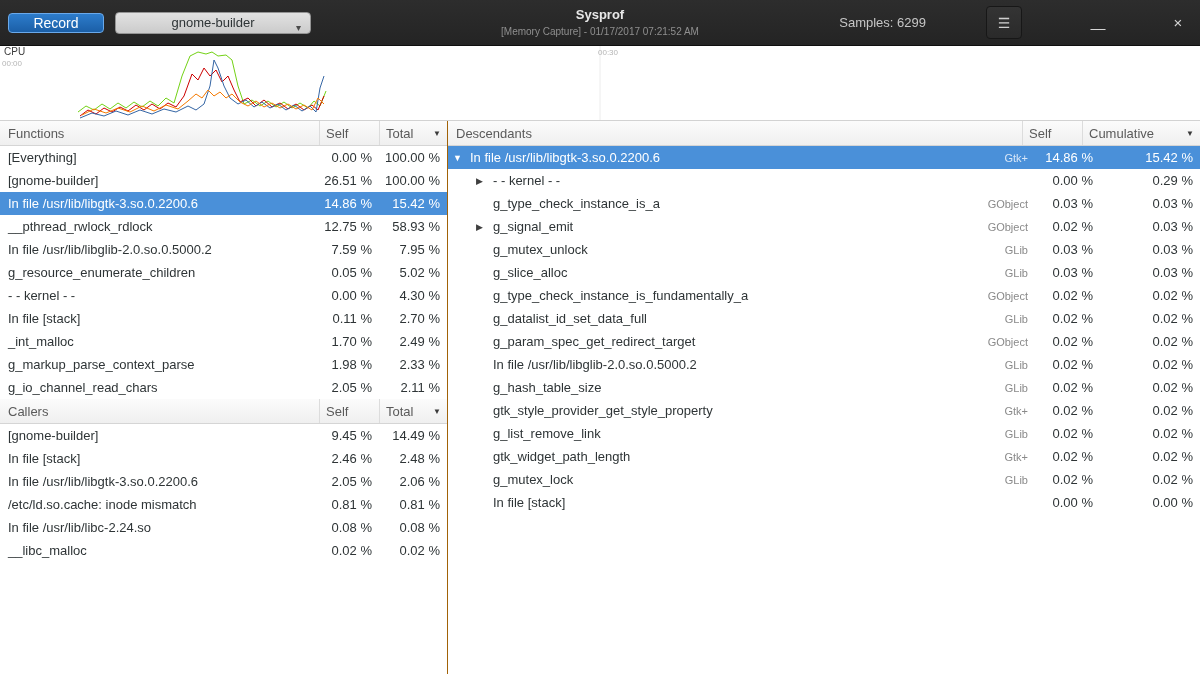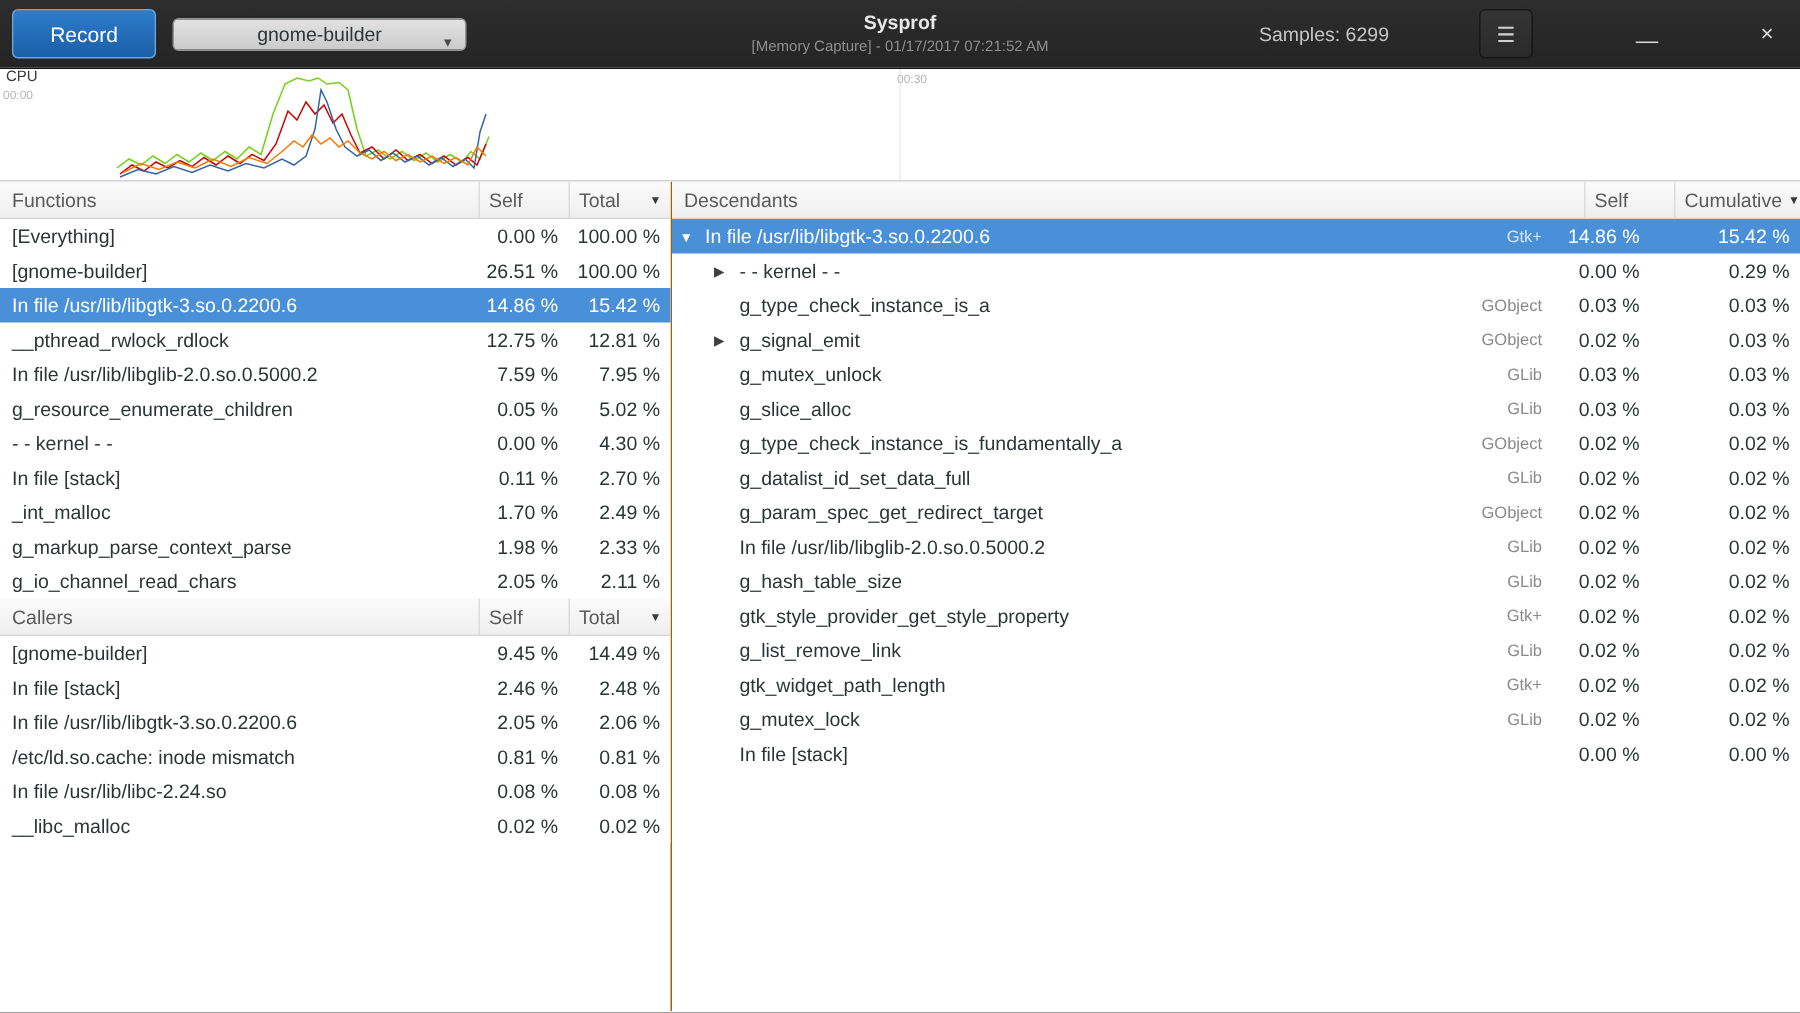--- a/index.html
+++ b/index.html
@@ -10,21 +10,21 @@
     -webkit-font-smoothing:antialiased;
   }
 
   
   .headerbar {
     height:46px; background:linear-gradient(#2d2d2d,#242424);
     border-bottom:1px solid #0f0f0f;
     display:flex; align-items:center; position:relative; color:#ddd;
   }
   .record-btn {
-    margin-left:8px; width:96px; height:33px;
+    margin-left:8px; width:96px; height:20px;
     background:linear-gradient(#2d7ccb,#1b5fa7);
     border:1px solid #6aa9ea; border-radius:4px;
     color:#fff; font-size:14px; font-family:inherit; cursor:pointer;
   }
   .target-select {
     margin-left:11px; width:196px; height:22px;
     background:linear-gradient(#e2e2e2,#cbcbcb);
     border:1px solid #949494; border-radius:4px;
     color:#2e3436; font-size:13px;
     display:flex; align-items:center; justify-content:center; position:relative;
@@ -66,21 +66,21 @@
     display:flex; height:25px; flex-shrink:0;
     background:linear-gradient(#fbfbfb,#efefef);
     border-bottom:1px solid #d5d5d5;
     font-size:13px; color:#5a5a5a; align-items:stretch; cursor:pointer;
   }
   .th { display:flex; align-items:center; padding:0 6px; }
   .th.name { flex:1; padding-left:8px; }
   .th.num { border-left:1px solid #dcdcdc; }
   .th.self { width:60px; }
   .th.total { width:68px; justify-content:space-between; }
-  .th.total.wide { width:84px; }
+  .th.total.wide { width:118px; }
   .sort { font-size:8px; color:#3a3a3a; margin-left:4px; }
 
   .tbody { background:#fff; }
   .trow { display:flex; height:23px; align-items:center; font-size:13px; color:#2e3436; cursor:default; }
   .trow.selected { background:#4a90d9; color:#fff; }
   .cell.name { flex:1; padding-left:8px; white-space:nowrap; overflow:hidden; display:flex; align-items:center; min-width:0; }
   .tree .cell.name { padding-left:5px; }
   .cell.name.depth1 { padding-left:28px; }
   .expander { width:17px; flex-shrink:0; font-size:9px; color:#3f3f3f; }
   .selected .expander { color:#fff; }
@@ -157,21 +157,21 @@
               <span>In file /usr/lib/libgtk-3.so.0.2200.6</span>
             </div>
             <div class="cell num self">14.86 %</div>
             <div class="cell num total">15.42 %</div>
           </div>
           <div class="trow">
             <div class="cell name">
               <span>__pthread_rwlock_rdlock</span>
             </div>
             <div class="cell num self">12.75 %</div>
-            <div class="cell num total">12.81 %</div>
+            <div class="cell num total">58.93 %</div>
           </div>
           <div class="trow">
             <div class="cell name">
               <span>In file /usr/lib/libglib-2.0.so.0.5000.2</span>
             </div>
             <div class="cell num self">7.59 %</div>
             <div class="cell num total">7.95 %</div>
           </div>
           <div class="trow">
             <div class="cell name">

